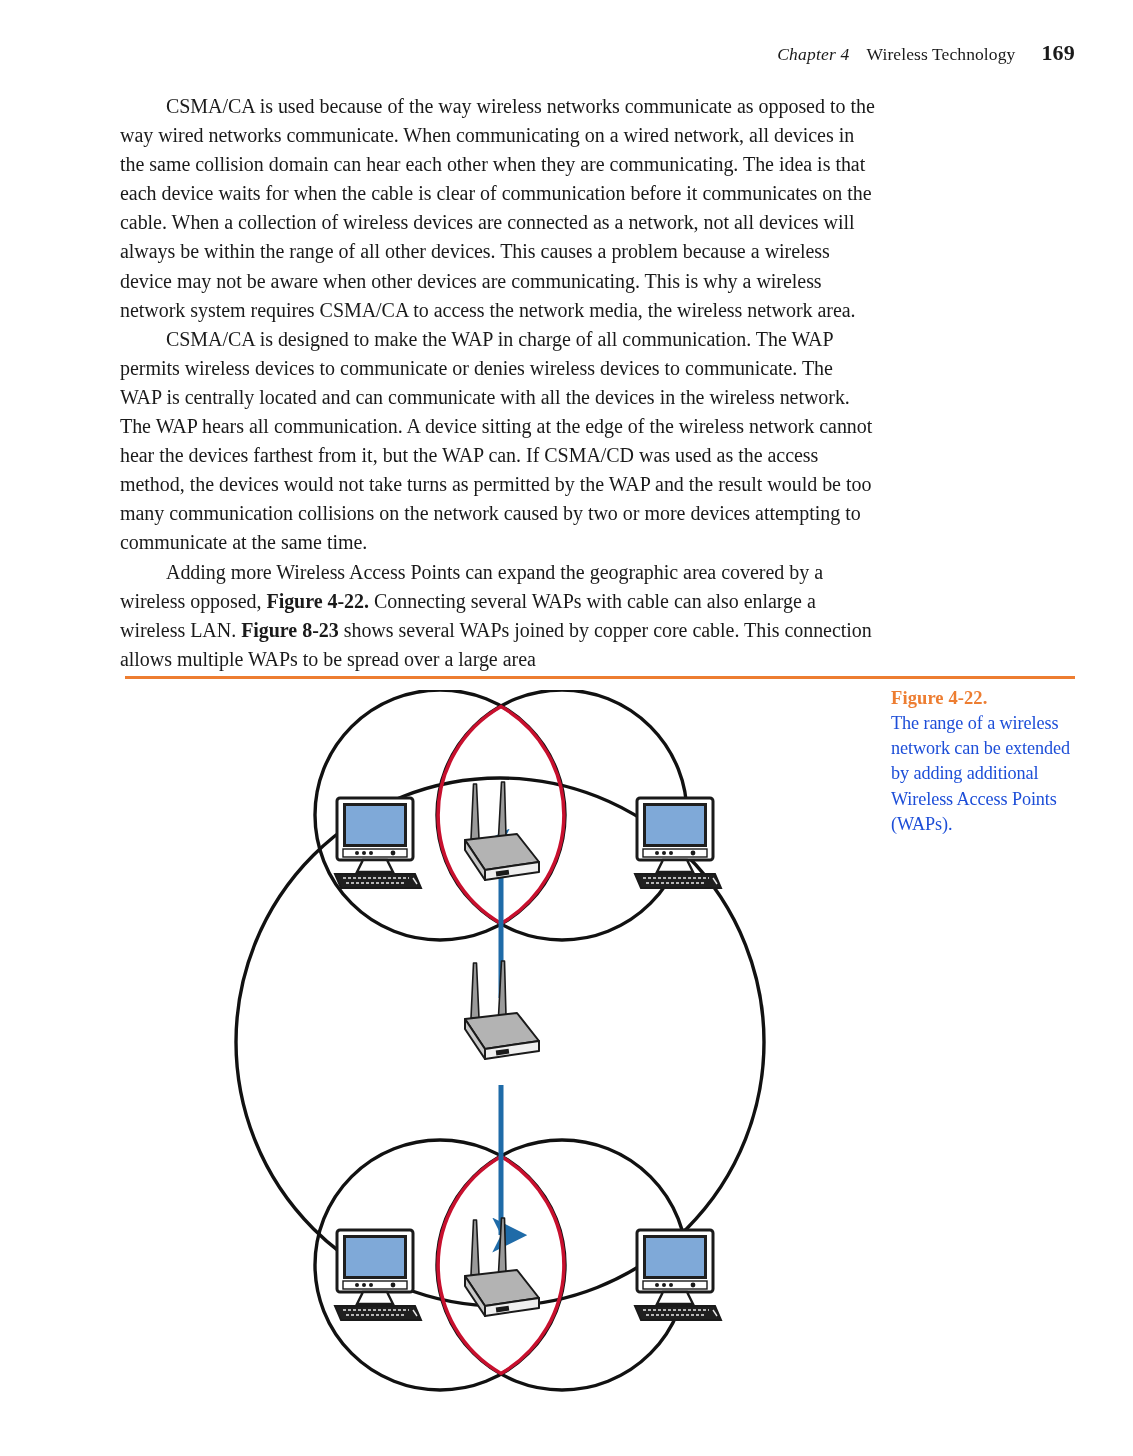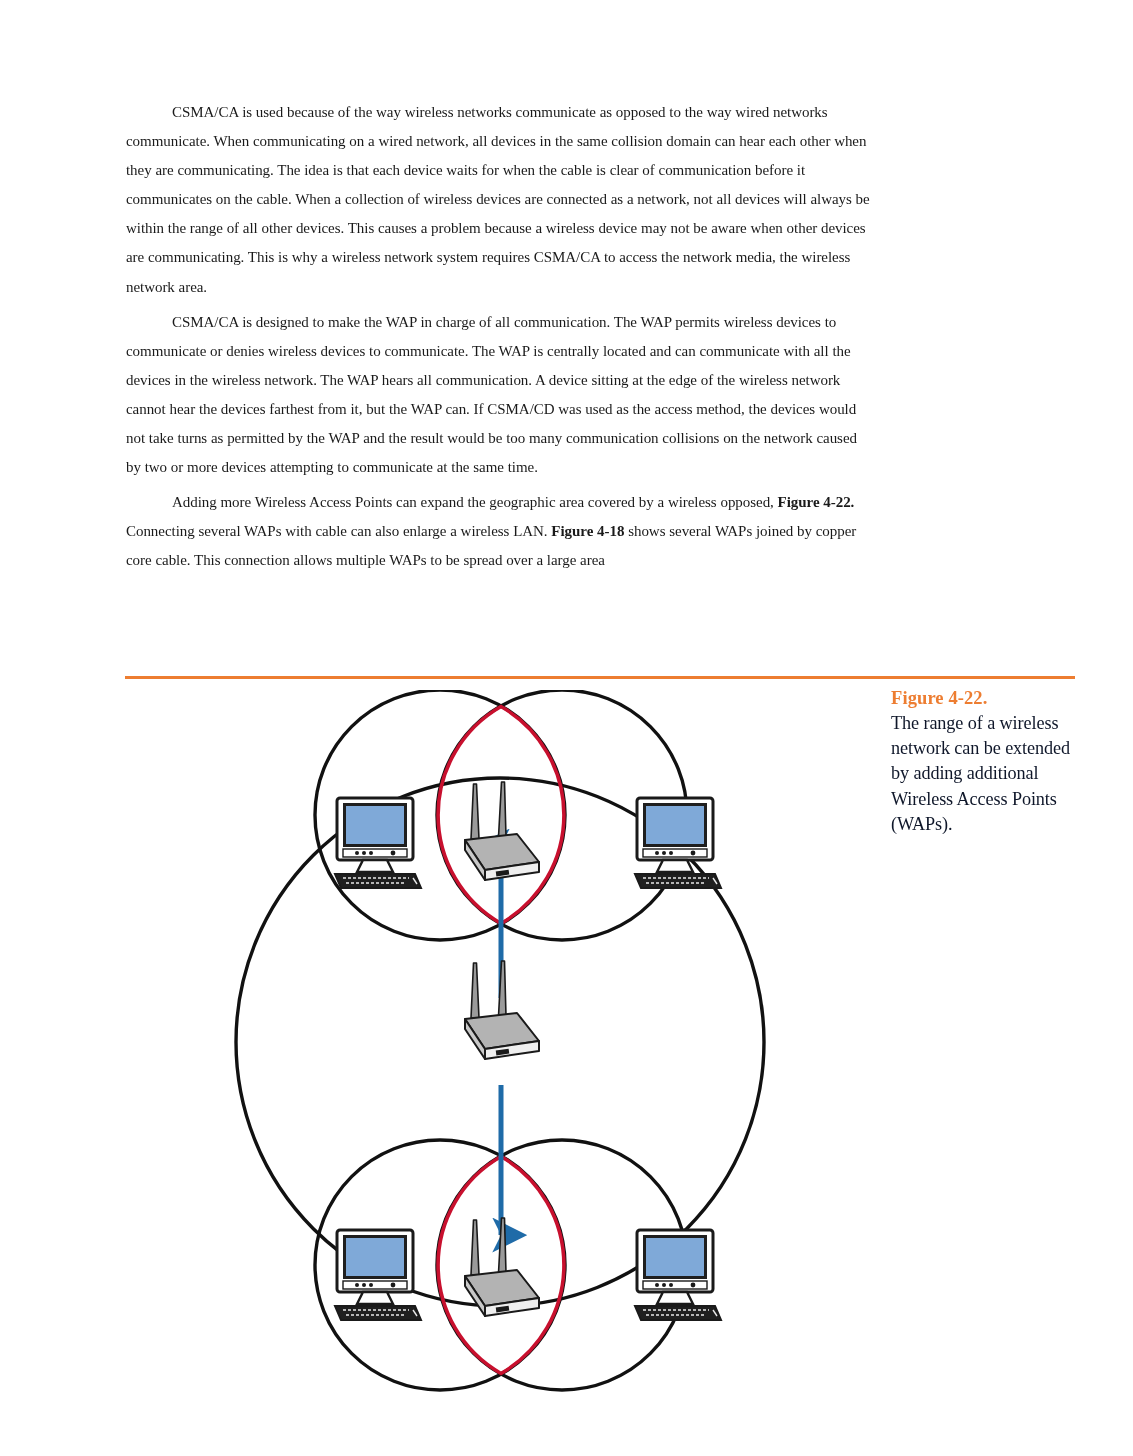--- a/index.html
+++ b/index.html
@@ -47,22 +47,22 @@
   }
 
   
   #body-column {
     position: absolute;
     left: 120px;
     top: 92px;
     width: 757px;
   }
   #body-column p {
-    margin: 6px;
-    font-size: 15px;
+    margin: 0;
+    font-size: 20px;
     line-height: 29.1px;
     text-indent: 46px;
     text-align: left;
     letter-spacing: -0.05px;
     word-spacing: 0.1px;
   }
   #body-column p b { font-weight: bold; }
 
   
   #figure-rule {
@@ -86,44 +86,49 @@
     font-weight: bold;
     font-size: 18.5px;
     line-height: 25px;
     display: block;
     letter-spacing: .1px;
   }
   #figure-caption .fig-text {
     display: block;
     font-size: 18.2px;
     line-height: 25.2px;
-    color: #0f172a;
+    color: #1d4ed8;
     letter-spacing: -.1px;
   }
 
   
   #figure-art {
     position: absolute;
     left: 130px;
     top: 690px;
     width: 740px;
     height: 720px;
   }
   #figure-art svg { display: block; }
 </style>
 </head>
 <body>
 
 <div id="page">
 
+  <div id="running-head">
+    <span class="chap-label">Chapter 4</span>
+    <span class="chap-title">Wireless Technology</span>
+    <span class="folio">169</span>
+  </div>
 
   <div id="body-column">
     <p>CSMA/CA is used because of the way wireless networks communicate as opposed to the way wired networks communicate. When communicating on a wired network, all devices in the same collision domain can hear each other when they are communicating. The idea is that each device waits for when the cable is clear of communication before it communicates on the cable. When a collection of wireless devices are connected as a network, not all devices will always be within the range of all other devices. This causes a problem because a wireless device may not be aware when other devices are communicating. This is why a wireless network system requires CSMA/CA to access the network media, the wireless network area.</p>
     <p>CSMA/CA is designed to make the WAP in charge of all communication. The WAP permits wireless devices to communicate or denies wireless devices to communicate. The WAP is centrally located and can communicate with all the devices in the wireless network. The WAP hears all communication. A device sitting at the edge of the wireless network cannot hear the devices farthest from it, but the WAP can. If CSMA/CD was used as the access method, the devices would not take turns as permitted by the WAP and the result would be too many communication collisions on the network caused by two or more devices attempting to communicate at the same time.</p>
-    <p><span>Adding more Wireless Access Points can expand the geographic area covered by a wireless opposed, </span><b>Figure 4-22.</b><span> Connecting several WAPs with cable can also enlarge a wireless LAN. </span><b>Figure 4-18</b><span> shows several WAPs joined by copper core cable. This connection allows multiple WAPs to be spread over a large area</span></p>
+    <p><span>Adding more Wireless Access Points can expand the geographic area covered by a wireless opposed, </span><b>Figure 4-22.</b><span> Connecting several WAPs with cable can also enlarge a wireless LAN. </span><b>Figure 8-23</b><span> shows several WAPs joined by copper core cable. This connection allows multiple WAPs to be spread over a large area</span></p>
   </div>
 
   <div id="figure-rule"></div>
 
   <div id="figure-caption">
     <span class="fig-num">Figure 4-22.</span>
     <span class="fig-text">The range of a wireless network can be extended by adding additional Wireless Access Points (WAPs).</span>
   </div>
 
   <div id="figure-art">

